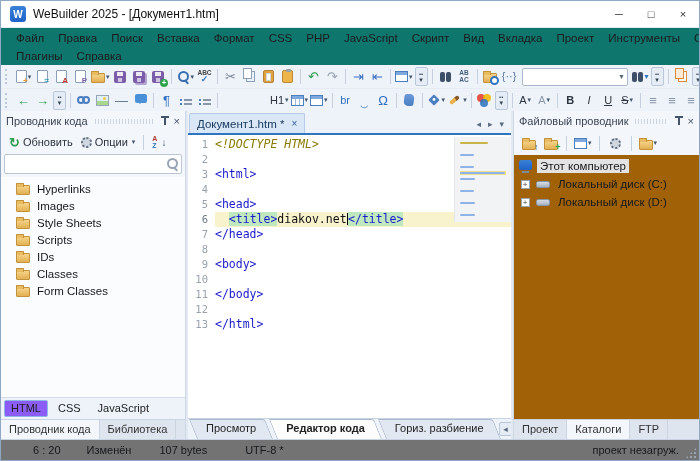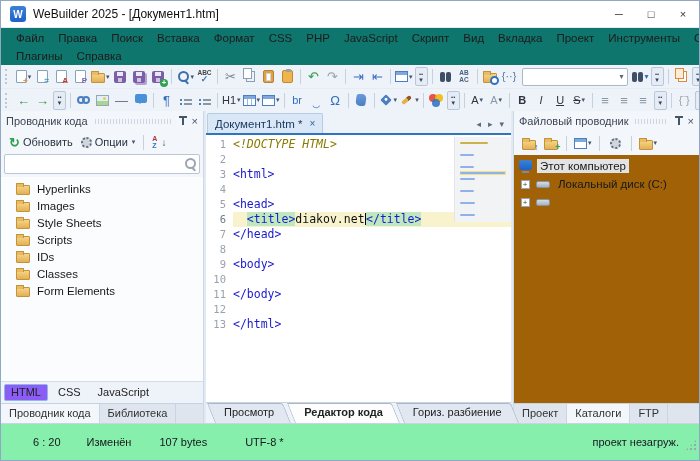--- a/index.html
+++ b/index.html
@@ -85,21 +85,21 @@
   .s-comp::after{content:"";position:absolute;bottom:-3px;left:3px;right:3px;height:2px;background:#7a8ba0}
   .s-disk{width:14px;height:7px;background:linear-gradient(#d6dce3,#a8b2bf);border:1px solid #8794a3;border-radius:2px;position:relative;display:inline-block;flex:none}
   .s-disk.win::before{content:"";position:absolute;left:1px;top:-4px;width:7px;height:3px;background:repeating-linear-gradient(90deg,#2f74c0 0 2px,#fff 2px 3px)}
   .s-exp{width:9px;height:9px;border:1px solid #98a5b5;background:#fff;color:#444;font-size:8px;line-height:7px;text-align:center;display:inline-block;flex:none}
   .s-pin{width:10px;height:10px;position:relative;display:inline-block}
   .s-pin::before{content:"";position:absolute;left:4px;top:2px;width:2px;height:7px;background:#44546a}
   .s-pin::after{content:"";position:absolute;left:1px;top:0;width:8px;height:2px;background:#44546a}
   .s-x{font-size:11px;color:#44546a;line-height:1}
   
   .main{flex:1;display:flex;min-height:0;background:#eef2f9}
-  .lpanel,.rpanel{width:203px;display:flex;flex-direction:column;background:#f3f6fb;flex:none;min-height:0}
+  .lpanel,.rpanel{width:185px;display:flex;flex-direction:column;background:#f3f6fb;flex:none;min-height:0}
   .lpanel{border-right:1px solid #cdd8e6}
   .rpanel{width:186px;border-left:1px solid #cdd8e6}
   .splitter{width:2px;background:#e3e9f2;flex:none}
   .phead{height:20px;display:flex;align-items:center;padding:0 5px;gap:4px;flex:none}
   .ptitle{font-size:11px;color:#3c4654;white-space:nowrap}
   .hpat{flex:1;height:5px;margin:0 3px;background:repeating-linear-gradient(90deg,#ccd5e2 0 1px,rgba(0,0,0,0) 1px 3px)}
   .ltb{display:flex;align-items:center;height:22px;padding:0 5px;gap:2px;font-size:11px;color:#2b3440;flex:none}
   .pbtn{display:inline-flex;align-items:center;gap:3px;padding:1px 3px;border-radius:2px}
   .searchwrap{margin:1px 3px 3px;height:20px;border:1px solid #bac6d6;background:#fff;border-radius:2px;display:flex;align-items:center;flex:none}
   .searchwrap input{flex:1;border:none;outline:none;height:16px;padding:0 4px;font-size:11px;font-family:"Liberation Sans",sans-serif;background:transparent}
@@ -142,21 +142,21 @@
   .ebtab span{position:relative;z-index:1}
   .ebnav{margin-left:auto;display:flex;align-items:center;gap:2px;padding-right:6px}
   .ebnav span{font-size:9px;color:#5a6b80;border:1px solid #bac7d9;background:#e6ecf5;width:14px;height:14px;display:flex;align-items:center;justify-content:center;border-radius:2px}
   .rtb{display:flex;align-items:center;height:24px;padding:0 5px;gap:3px;flex:none}
   .ftree{flex:1;background:#a16207;overflow:hidden;padding-top:2px;min-height:0}
   .fitem{display:flex;align-items:center;height:18px;gap:5px;font-size:11.5px;color:#15181c;padding-left:5px}
   .fitem .lbl{padding:1px 3px}
   .fitem.sel .lbl{background:#e3e3e3}
   .fitem .ind{width:12px;flex:none;display:flex;justify-content:center}
   
-  .status{height:37px;background:#86efac;border-top:1px solid #c9d3e1;display:flex;align-items:center;font-size:11px;color:#15181c;flex:none}
+  .status{height:21px;background:#737373;border-top:1px solid #c9d3e1;display:flex;align-items:center;font-size:11px;color:#15181c;flex:none}
   .ssec{white-space:nowrap}
   .grip2{width:12px;height:12px;margin:6px 2px 0 6px;background:radial-gradient(circle at 2px 2px,#9aa6b4 1px,rgba(0,0,0,0) 1.2px) 0 0/4px 4px;clip-path:polygon(100% 0,100% 100%,0 100%)}
 </style>
 </head>
 <body>
 
 <div class="win">
 
   <div class="titlebar">
     <span class="logo">W</span>
@@ -350,21 +350,21 @@
           <span class="gi" style="color: rgb(47, 111, 192);">¶</span>
         </span>
         <span class="tbtn">
           <span class="s-list"></span>
         </span>
         <span class="tbtn">
           <span class="s-list"></span>
         </span>
         <span class="tsep"></span>
         <span class="tbtn">
-          <span class="txti" style="color: rgb(43, 52, 64);">H1</span>
+          <span class="txti" style="color: rgb(43, 52, 64); margin-left: 48px;">H1</span>
           <span class="dd">▾</span>
         </span>
         <span class="tbtn">
           <span class="s-table"></span>
           <span class="dd">▾</span>
         </span>
         <span class="tbtn">
           <span class="s-panel"></span>
           <span class="dd">▾</span>
         </span>
@@ -503,21 +503,21 @@
           <div class="titem">
             <span class="s-folder"></span>
             <span>IDs</span>
           </div>
           <div class="titem">
             <span class="s-folder"></span>
             <span>Classes</span>
           </div>
           <div class="titem">
             <span class="s-folder"></span>
-            <span>Form Elements</span>
+            <span>Form Classes</span>
           </div>
         </div>
       <div class="langtabs" id="langtabs">
           <span class="ltab active">HTML</span>
           <span class="ltab">CSS</span>
           <span class="ltab">JavaScript</span>
         </div>
       <div class="ftabs" id="lfooter">
           <span class="ftab active">Проводник кода</span>
           <span class="ftab">Библиотека</span>
@@ -645,20 +645,21 @@
               <span class="s-exp">+</span>
             </span>
             <span class="s-disk win"></span>
             <span class="lbl">Локальный диск (C:)</span>
           </div>
           <div class="fitem">
             <span class="ind">
               <span class="s-exp">+</span>
             </span>
             <span class="s-disk"></span>
+            <span class="lbl">Локальный диск (D:)</span>
           </div>
         </div>
       <div class="ftabs" id="rfooter">
           <span class="ftab">Проект</span>
           <span class="ftab active">Каталоги</span>
           <span class="ftab">FTP</span>
         </div>
     </div>
 
   </div>

